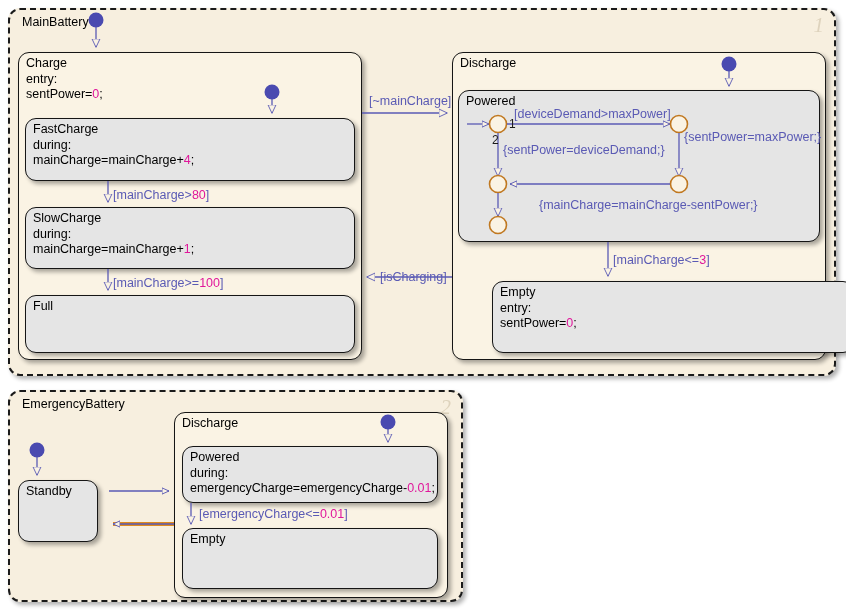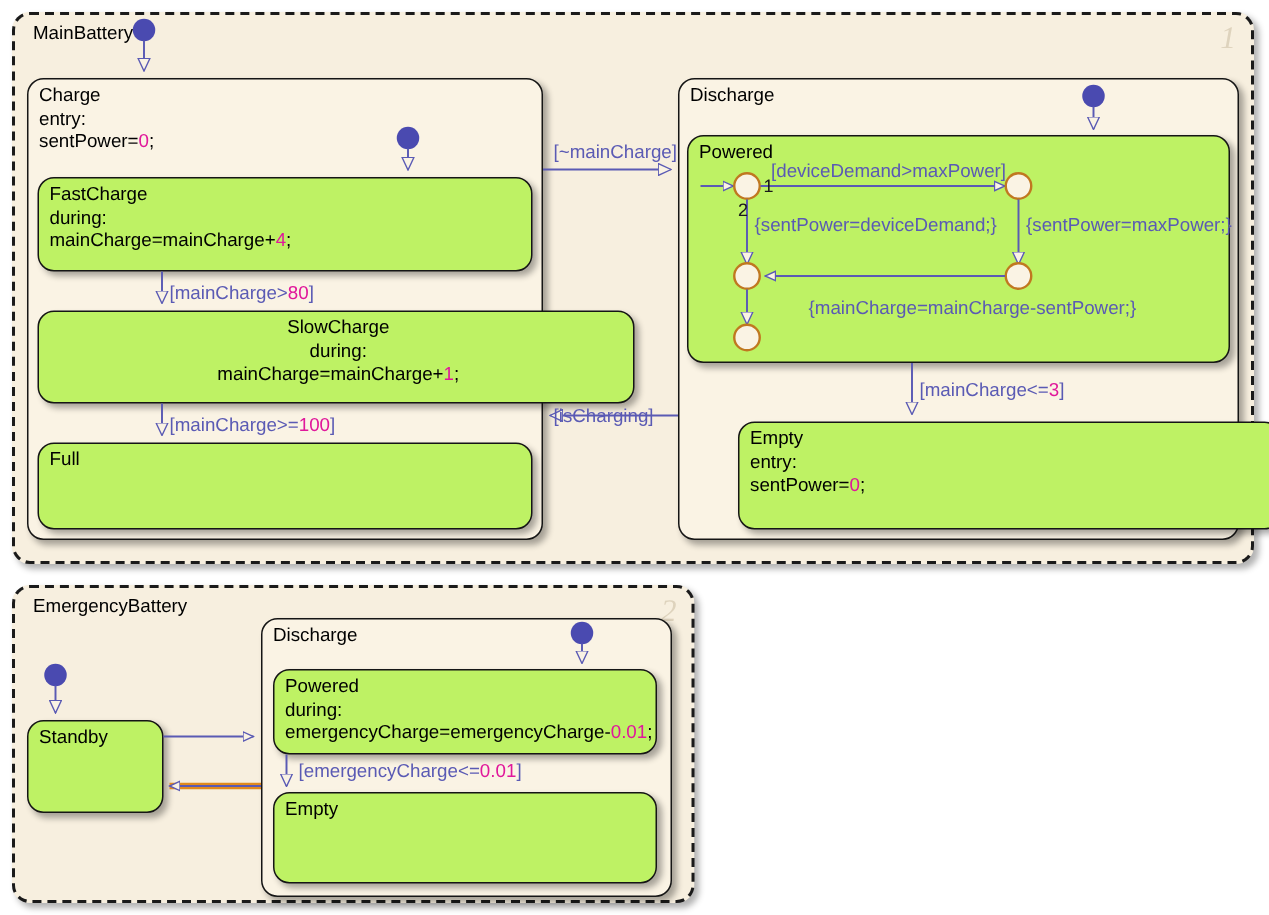--- a/index.html
+++ b/index.html
@@ -53,21 +53,21 @@
   
   .state {
     position: absolute;
     background: #faf3e4;
     border: 1.6px solid #151515;
     border-radius: 11px;
     box-sizing: border-box;
     box-shadow: 3px 3px 4px rgba(0,0,0,0.33);
   }
   .state.sub {
-    background: #bef264;
+    background: #e5e5e5;
   }
   .state-text {
     position: absolute;
     left: 7px;
     top: 3px;
     right: 4px;
     font-size: 12.5px;
     line-height: 15.5px;
     color: #000000;
     white-space: pre;
@@ -132,21 +132,21 @@
 <span>entry:</span>
 <span>sentPower=</span><span class="num">0</span><span>;</span></div>
   </div>
 
   <div class="state sub" style="left:25px; top:118px; width:330px; height:63px;">
     <div class="state-text"><span>FastCharge</span>
 <span>during:</span>
 <span>mainCharge=mainCharge+</span><span class="num">4</span><span>;</span></div>
   </div>
 
-  <div class="state sub" style="left:25px; top:207px; width:398px; height:62px;text-align:center;">
+  <div class="state sub" style="left:25px; top:207px; width:330px; height:62px;">
     <div class="state-text"><span>SlowCharge</span>
 <span>during:</span>
 <span>mainCharge=mainCharge+</span><span class="num">1</span><span>;</span></div>
   </div>
 
   <div class="state sub" style="left:25px; top:295px; width:330px; height:58px;">
     <div class="state-text"><span>Full</span></div>
   </div>
 
   <div class="state" style="left:452px; top:52px; width:374px; height:308px;">
@@ -161,21 +161,21 @@
     <div class="state-text"><span>Empty</span>
 <span>entry:</span>
 <span>sentPower=</span><span class="num">0</span><span>;</span></div>
   </div>
 
   <div class="parallel-state" style="left:8px; top:390px; width:455px; height:212px;">
     <span class="parallel-label">EmergencyBattery</span>
     <span class="parallel-index">2</span>
   </div>
 
-  <div class="state sub" style="left:18px; top:480px; width:91px; height:62px;">
+  <div class="state sub" style="left:18px; top:480px; width:80px; height:62px;">
     <div class="state-text">Standby</div>
   </div>
 
   <div class="state" style="left:174px; top:412px; width:274px; height:186px;">
     <div class="state-text">Discharge</div>
   </div>
 
   <div class="state sub" style="left:182px; top:446px; width:256px; height:57px;">
     <div class="state-text"><span>Powered</span>
 <span>during:</span>
@@ -245,29 +245,29 @@
 
     <line class="ln" x1="191" y1="503" x2="191" y2="524" marker-end="url(#ah)"></line>
   </svg>
 
   <div class="tlabel" style="left:113px; top:188px;"><span>[mainCharge&gt;</span><span class="num">80</span><span>]</span></div>
 
   <div class="tlabel" style="left:113px; top:276px;"><span>[mainCharge&gt;=</span><span class="num">100</span><span>]</span></div>
 
   <div class="tlabel" style="left:369px; top:94px;">[~mainCharge]</div>
 
-  <div class="tlabel" style="left:369px; top:270px;text-align:right;">[isCharging]</div>
+  <div class="tlabel" style="left:380px; top:270px;text-align:right;">[isCharging]</div>
 
   <div class="tlabel" style="left:613px; top:253px;"><span>[mainCharge&lt;=</span><span class="num">3</span><span>]</span></div>
 
   <div class="tlabel" style="left:514px; top:107px;">[deviceDemand&gt;maxPower]</div>
 
   <div class="tlabel" style="left:503px; top:143px;">{sentPower=deviceDemand;}</div>
 
-  <div class="tlabel" style="left:684px; top:143px;">{sentPower=maxPower;}</div>
+  <div class="tlabel" style="left:684px; top:130px;">{sentPower=maxPower;}</div>
 
   <div class="tlabel" style="left:503px; top:198px;margin-left:36px;">{mainCharge=mainCharge-sentPower;}</div>
 
   <div class="jlab" style="left:509px; top:117px;">1</div>
   <div class="jlab" style="left:492px; top:133px;">2</div>
 
   <div class="tlabel" style="left:199px; top:507px;"><span>[emergencyCharge&lt;=</span><span class="num">0.01</span><span>]</span></div>
 
 </div>
 

